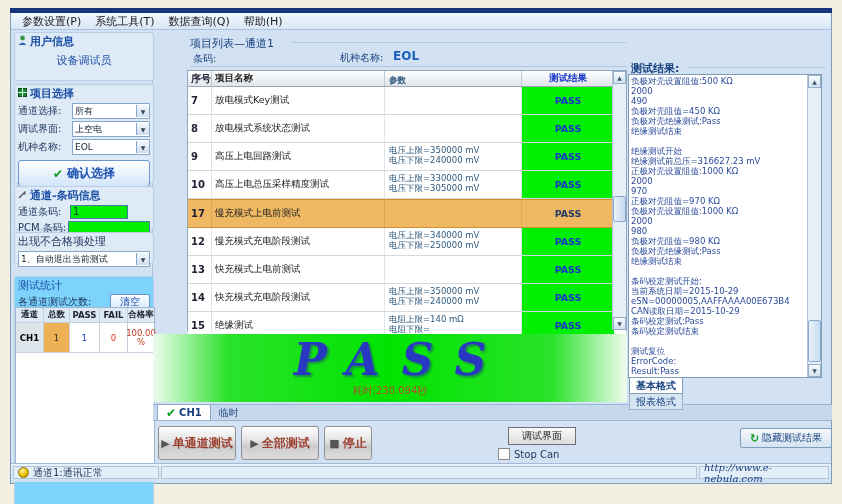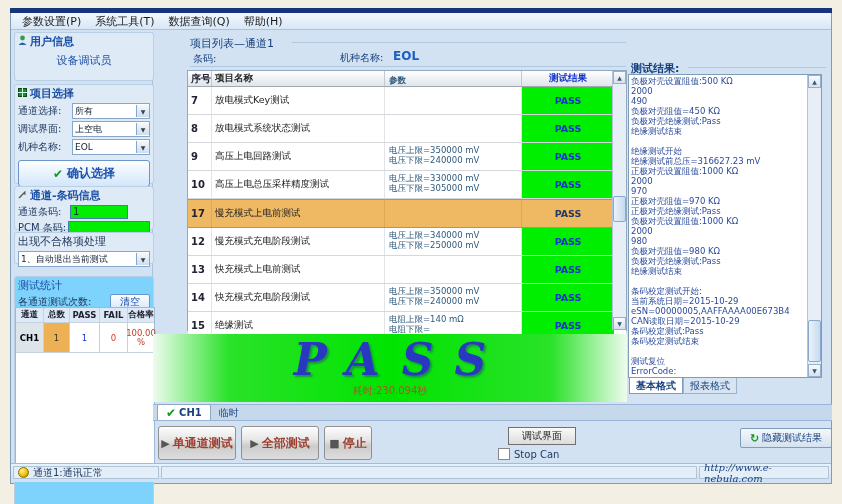--- a/index.html
+++ b/index.html
@@ -372,21 +372,20 @@
       <div class="res-line">负极对壳阻值=450 KΩ</div>
       <div class="res-line">负极对壳绝缘测试:Pass</div>
       <div class="res-line">绝缘测试结束</div>
       <div class="res-line">&nbsp;</div>
       <div class="res-line">绝缘测试开始</div>
       <div class="res-line">绝缘测试前总压=316627.23 mV</div>
       <div class="res-line">正极对壳设置阻值:1000 KΩ</div>
       <div class="res-line">2000</div>
       <div class="res-line">970</div>
       <div class="res-line">正极对壳阻值=970 KΩ</div>
-      <div class="res-line">正极对壳绝缘测试:Pass</div>
       <div class="res-line">负极对壳设置阻值:1000 KΩ</div>
       <div class="res-line">2000</div>
       <div class="res-line">980</div>
       <div class="res-line">负极对壳阻值=980 KΩ</div>
       <div class="res-line">负极对壳绝缘测试:Pass</div>
       <div class="res-line">绝缘测试结束</div>
       <div class="res-line">&nbsp;</div>
       <div class="res-line">条码校定测试开始:</div>
       <div class="res-line">当前系统日期=2015-10-29</div>
       <div class="res-line">eSN=00000005,AAFFAAAA00E673B4</div>
@@ -399,21 +398,21 @@
       <div class="res-line">Result:Pass</div>
     </div>
   <div class="sb" style="width:13px;height:100%;">
     <div class="sb-btn">▲</div>
     <div style="flex:1;position:relative;width:13px;">
       <div class="sb-thumb" style="position:absolute;left:0;bottom:2px;height:40px;"></div>
     </div>
     <div class="sb-btn">▼</div>
   </div>
 </div>
-<div class="abs" style="left:629px;top:378px;display:flex;" id="res-tabs">
+<div class="abs" style="left:629px;top:378px;display:flex;flex-direction:column;" id="res-tabs">
     <div class="rtab active">基本格式</div>
     <div class="rtab">报表格式</div>
   </div>
 
 <div class="abs hide-btn" style="left:740px;top:428px;width:90px;">
   <span class="recycle">↻</span>
   <span>隐藏测试结果</span>
 </div>
 
 <div class="abs statusbar">

